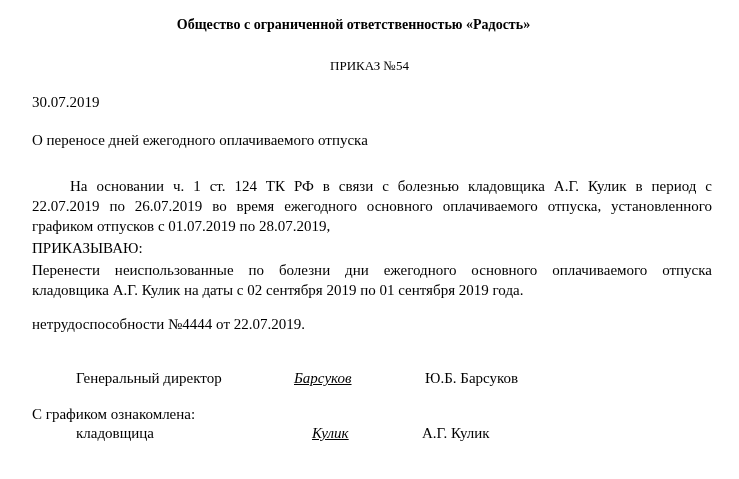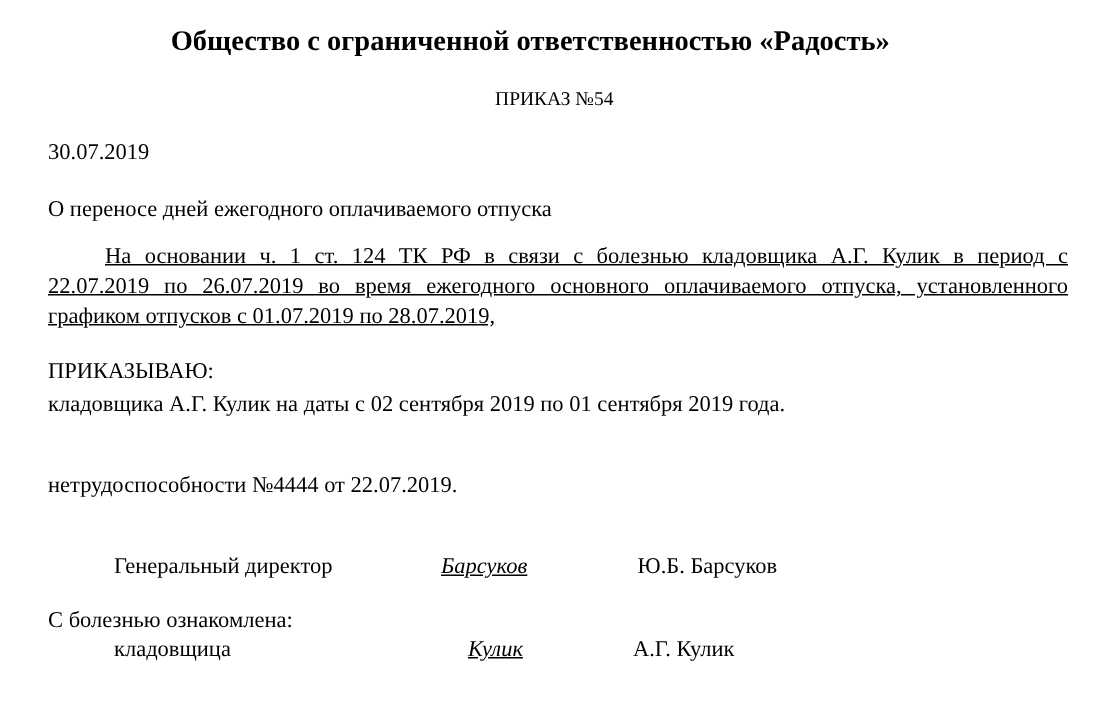--- a/index.html
+++ b/index.html
@@ -14,21 +14,21 @@
       overflow: hidden;
       font-family: "Liberation Serif", "DejaVu Serif", serif;
       color: #000000;
       font-size: 15px;
     }
     .abs { position: absolute; white-space: nowrap; }
     .org-title {
       left: 0; width: 707px; top: 17px;
       text-align: center;
       font-weight: bold;
-      font-size: 19px;
+      font-size: 14px;
     }
     .order-title {
       left: 0; width: 739px; top: 58px;
       text-align: center;
       font-size: 13px;
     }
     .date { left: 32px; top: 94px; }
     .subject { left: 32px; top: 132px; }
     .para {
       position: absolute;
@@ -39,21 +39,21 @@
       white-space: normal;
     }
     .para .line {
       display: block;
       text-align: justify;
       text-align-last: justify;
       white-space: nowrap;
     }
     .para .line.last { text-align-last: left; }
     .indent { padding-left: 38px; }
-    .p1 { top: 161px; text-decoration: underline; }
+    .p1 { top: 176px; }
     .orders-head { left: 32px; top: 240px; }
     .p2 { top: 260px; }
     .p3 { top: 314px; }
     .sig-row { position: absolute; left: 0; width: 739px; height: 20px; }
     .sig-row span { position: absolute; white-space: nowrap; margin-left: 44px; }
     .italic { font-style: italic; text-decoration: underline; }
   </style>
 </head>
 <body>
 
@@ -69,34 +69,35 @@
 
   <div class="para p1">
     <span class="line indent">На основании ч. 1 ст. 124 ТК РФ в связи с болезнью кладовщика А.Г. Кулик в период с</span>
     <span class="line">22.07.2019 по 26.07.2019 во время ежегодного основного оплачиваемого отпуска, установленного</span>
     <span class="line last">графиком отпусков с 01.07.2019 по 28.07.2019,</span>
   </div>
 
   <div class="abs orders-head">ПРИКАЗЫВАЮ:</div>
 
   <div class="para p2">
+    <span class="line">Перенести неиспользованные по болезни дни ежегодного основного оплачиваемого отпуска</span>
     <span class="line last">кладовщика А.Г. Кулик на даты с 02 сентября 2019 по 01 сентября 2019 года.</span>
   </div>
 
   <div class="para p3">
     <span class="line last">нетрудоспособности №4444 от 22.07.2019.</span>
   </div>
 
   <div class="sig-row" style="top:370px;">
     <span style="left:32px;">Генеральный директор</span>
     <span class="italic" style="left:250px;">Барсуков</span>
     <span style="left:381px;">Ю.Б. Барсуков</span>
   </div>
 
-  <div class="abs" style="left:32px; top:406px;">С болезнью ознакомлена:</div>
+  <div class="abs" style="left:32px; top:406px;">С графиком ознакомлена:</div>
 
   <div class="sig-row" style="top:425px;padding-left:14px;">
     <span style="left:32px;">кладовщица</span>
     <span class="italic" style="left:268px;">Кулик</span>
     <span style="left:378px;">А.Г. Кулик</span>
   </div>
 
 </div>
 
 </body></html>

